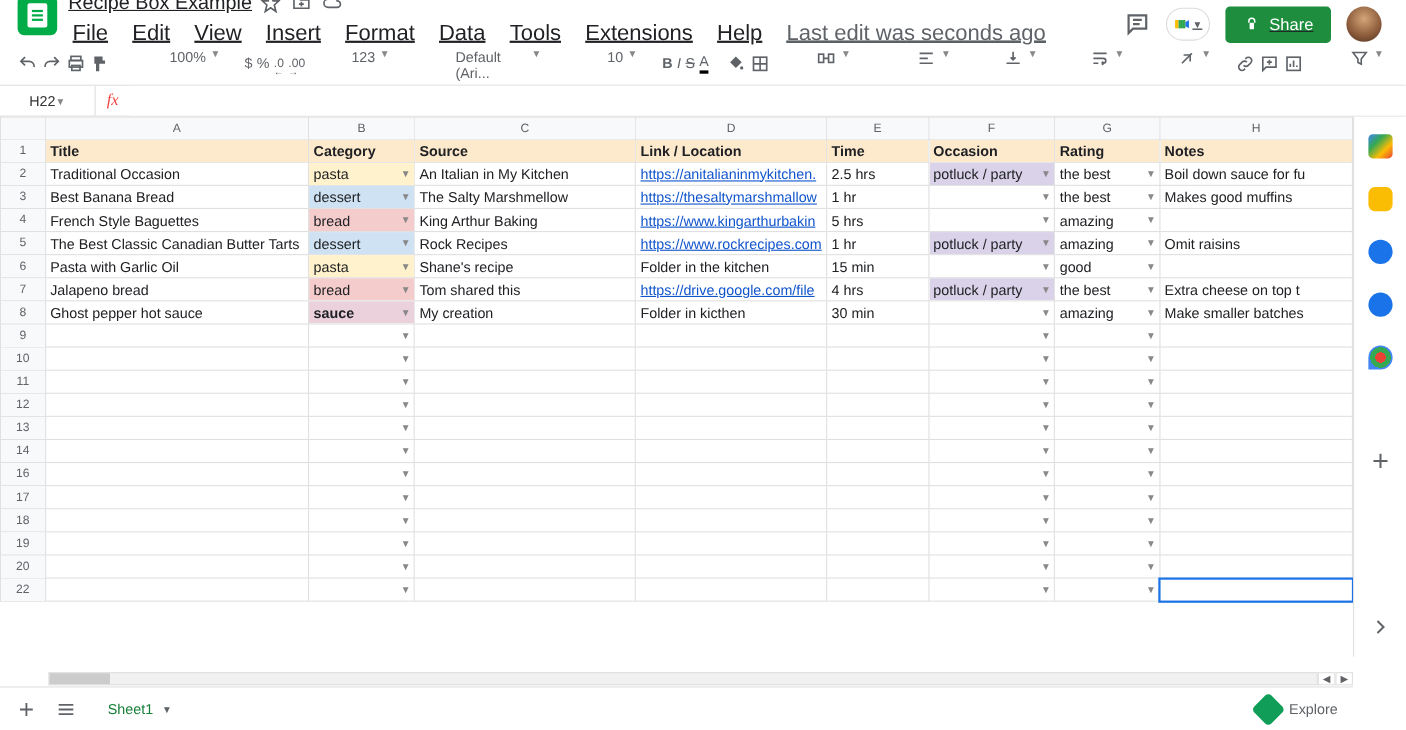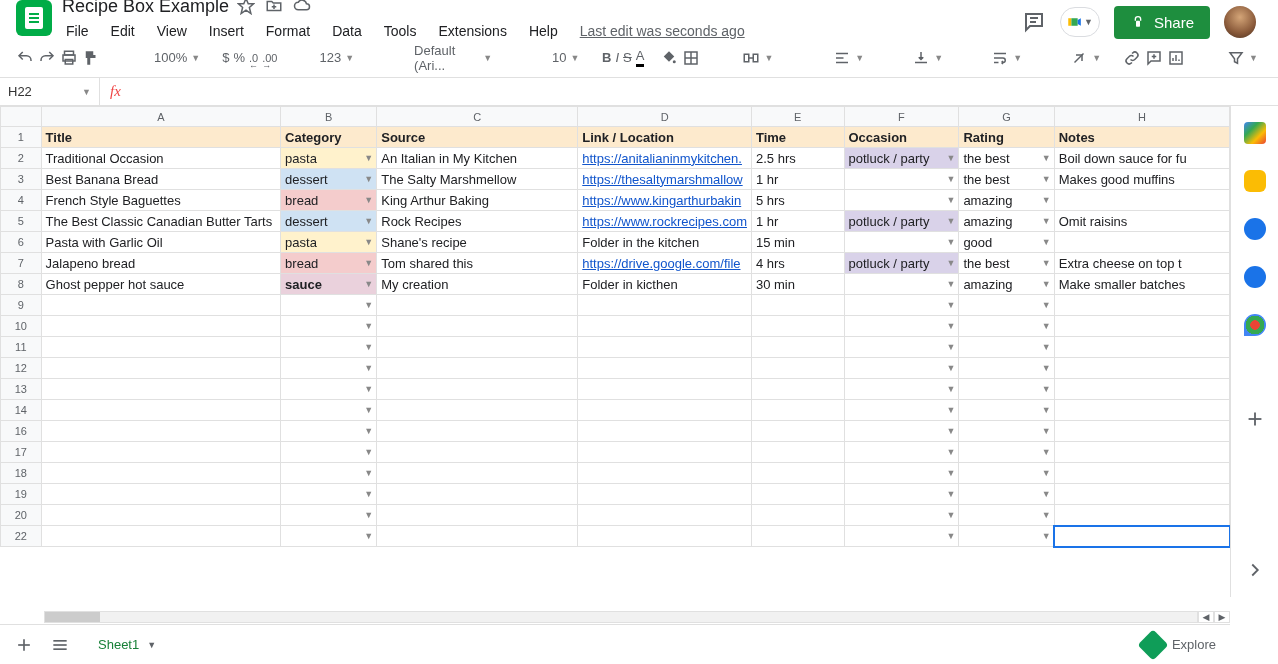--- a/index.html
+++ b/index.html
@@ -1,42 +1,42 @@
 <!DOCTYPE html>
 <html><head>
 <meta charset="utf-8">
 <style>
   * { box-sizing: border-box; margin: 0; padding: 0; }
   body { font-family: Arial, sans-serif; font-size: 13px; color: #202124; background: #fff; width: 1278px; height: 664px; overflow: hidden; position: relative; }
   .header { padding: 6px 16px 0 16px; }
-  .title-row { display: flex; align-items: center; gap: 17px; height: 32px; }
+  .title-row { display: flex; align-items: center; gap: 17px; height: 32px; text-decoration: underline; }
   .logo-box { width: 36px; height: 36px; background:#00ac47; border-radius:6px; display:flex; align-items:center; justify-content:center; margin-top:4px; }
   .logo-inner { width:18px; height:22px; background:#fff; border-radius:2px; position:relative; }
   .logo-inner::before { content:""; position:absolute; left:4px; top:6px; width:10px; height:2px; background:#00ac47; box-shadow:0 4px 0 #00ac47, 0 8px 0 #00ac47; }
   .left-col { display:flex; align-items:flex-start; gap:8px; }
   .title-menu-col { display:flex; flex-direction:column; gap:0; }
   .doc-title { font-size:18px; color:#202124; font-weight:400; padding:0 2px; }
   .title-icons { display:flex; gap:10px; align-items:center; color:#5f6368; margin-left:6px; }
   .ti { width:18px; height:18px; }
-  .menu-bar { display:flex; gap:14px; align-items:flex-start; font-size:14px; color:#202124; padding:4px 2px 8px 2px; }
+  .menu-bar { display:flex; gap:14px; align-items:flex-start; font-size:20px; color:#202124; padding:4px 2px 8px 2px; }
   .menu-bar span, .menu-bar .last-edit { padding:2px 4px; border-radius:3px; cursor:pointer; }
   .last-edit { color:#5f6368; text-decoration:underline; }
   .top-right { margin-left:auto; display:flex; align-items:center; gap:14px; padding-right:6px; }
   .meet-btn { width:40px; height:30px; border:1px solid #dadce0; border-radius:16px; display:flex; align-items:center; justify-content:center; gap:2px; padding:0 6px; }
   .share-btn { background:#1e8e3e; color:#ffffff; border-radius:4px; padding:8px 16px; display:flex; align-items:center; gap:8px; font-size:15px; font-weight:500; }
   .avatar { width:32px; height:32px; border-radius:50%; background:radial-gradient(circle at 50% 35%, #d4a578 0%, #8a5a3a 60%, #4a3020 100%); }
   .toolbar { display:flex; align-items:center; gap:4px; padding:4px 16px; border-bottom:1px solid #e0e0e0; height:40px; }
   .tb-btn { width:28px; height:28px; display:flex; align-items:center; justify-content:center; border-radius:3px; color:#5f6368; cursor:pointer; }
   .tb-sep { width:1px; height:22px; background:#e0e0e0; margin:0 4px; }
-  .tb-drop { display:flex; align-items:center; gap:4px; padding:0 6px; height:28px; color:#5f6368; cursor:pointer;margin-left:32px; }
+  .tb-drop { display:flex; gap:4px; padding:0 6px; height:28px; color:#5f6368; cursor:pointer;margin-left:32px; }
   .tb-drop .arr { font-size:9px; color:#888; }
   .font-sel { min-width:90px; font-size:13px; }
   .collapse-chevron { margin-left:auto; }
   .formula-row { display:flex; align-items:center; border-bottom:1px solid #e0e0e0; height:28px; }
-  .name-box { width:100px; display:flex; align-items:center; justify-content:space-between; border-right:1px solid #e0e0e0; padding:0 8px; height:100%; font-size:13px; color:#333; }
+  .name-box { width:87px; display:flex; align-items:center; justify-content:center; border-right:1px solid #e0e0e0; padding:0 8px; height:100%; font-size:13px; color:#333; }
   .fx-lbl { font-style:italic; color:#ef4444; padding:0 10px; font-family:serif; font-size:15px; }
   .fx-input { flex:1; height:100%; border:none; outline:none; font-size:13px; }
   .grid-wrap { display:flex; height:491px; }
   .grid-main { flex:1; overflow:hidden; position:relative; }
   .side-panel { width:48px; border-left:1px solid #e0e0e0; display:flex; flex-direction:column; align-items:center; gap:26px; padding-top:16px; }
   .sp-icon { width:22px; height:22px; border-radius:4px; }
   table { border-collapse:collapse; table-layout:fixed; }
   th.colh, td.rowh { background:#f8f9fa; color:#5f6368; font-weight:400; font-size:11px; text-align:center; border:1px solid #e0e0e0; position:sticky; }
   th.colh { height:20px; }
   td.rowh { width:44px; height:21px; }

